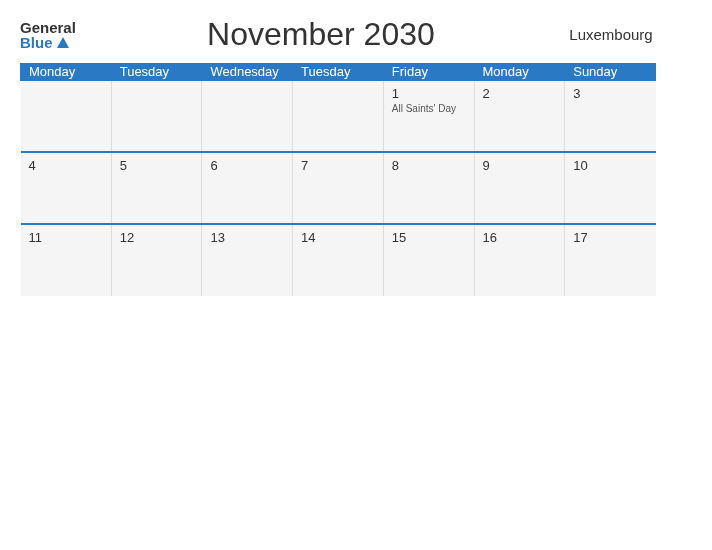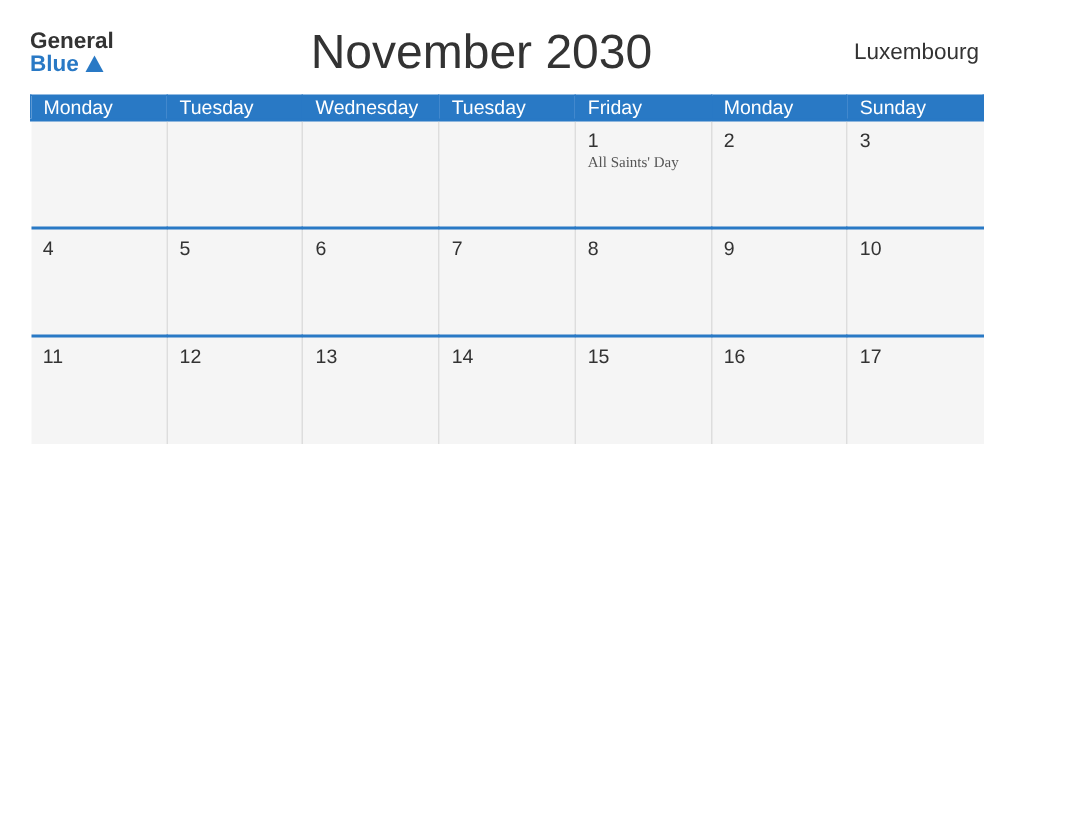--- a/index.html
+++ b/index.html
@@ -102,21 +102,20 @@
       font-size: 13px;
       color: #333;
       display: block;
       margin-bottom: 2px;
     }
     .holiday {
       font-size: 10px;
       color: #555;
       display: block;
       margin-top: 2px;
-      font-family: Liberation Serif, serif;
     }
   </style>
 </head>
 <body>
 
 <div class="page">
 
   <div class="header">
     <div class="logo">
       <span class="logo-general">General</span>

